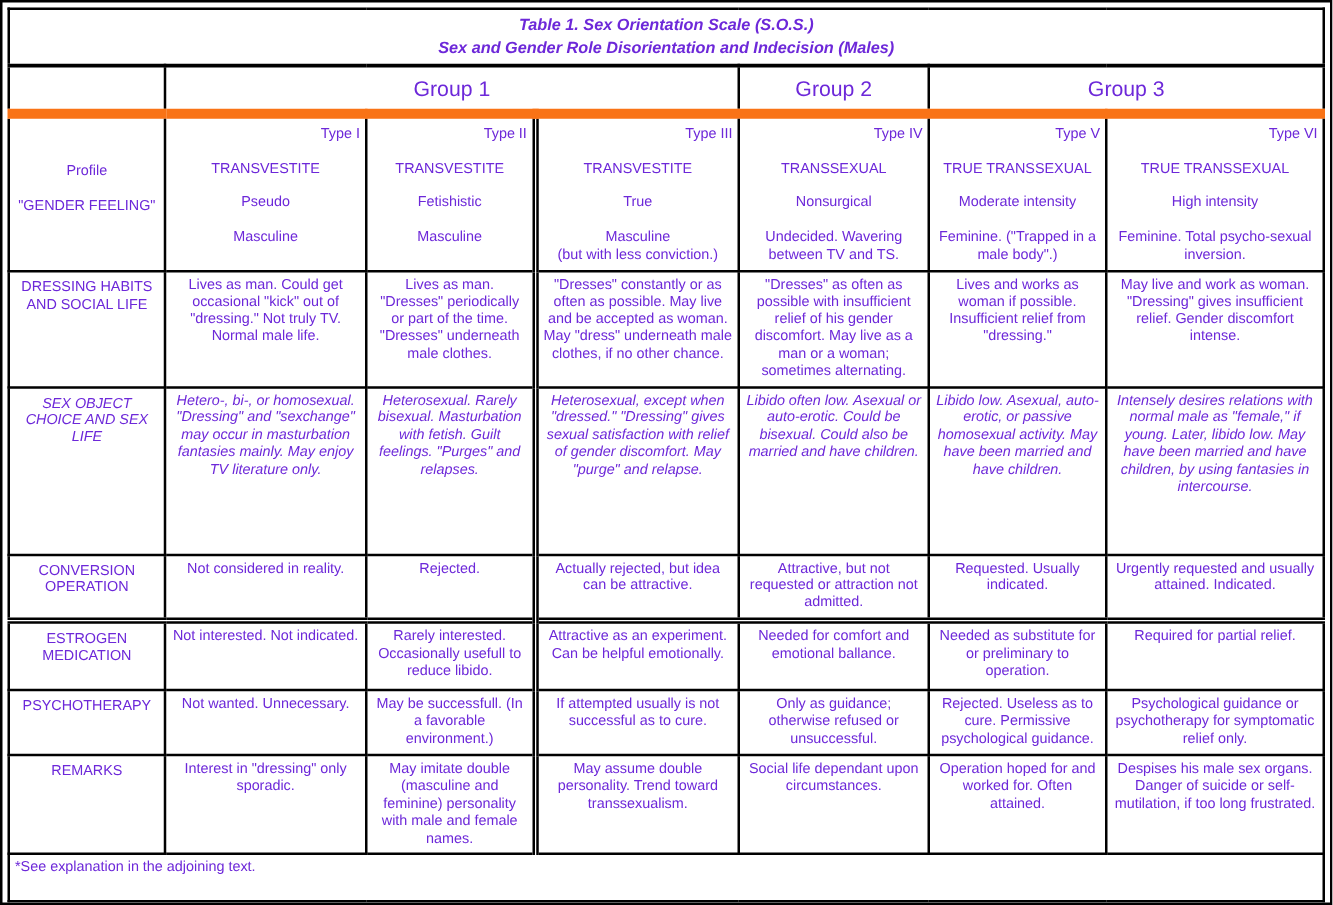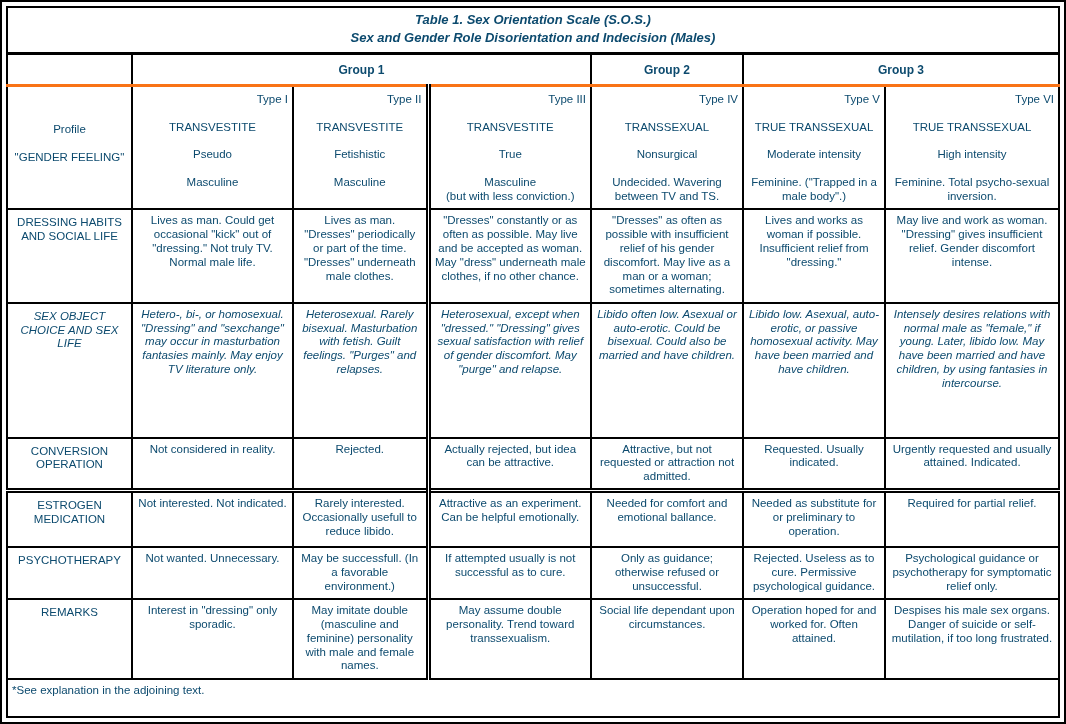--- a/index.html
+++ b/index.html
@@ -1,19 +1,19 @@
 <!DOCTYPE html>
 <html><head>
 <meta charset="utf-8">
 <style>
   html,body { margin:0; padding:0; background:#e8e8e8; }
   .page {
     width:1066px; height:724px; box-sizing:border-box;
     background:#fff; border:2px solid #000; padding:4px;
-    font-family:"Liberation Sans", sans-serif; color:#0c4a6e;
+    font-family:"Liberation Sans", sans-serif; color:#6d28d9;
     position:relative; overflow:hidden;
   }
   table.sos {
     width:100%; height:100%; border-collapse:collapse; table-layout:fixed;
     border:2px solid #000;
   }
   td {
     border:2px solid #000; vertical-align:top; text-align:center;
     font-size:11.5px; line-height:1.2; padding:4px 4px; overflow:hidden;
     word-wrap:break-word;
@@ -28,21 +28,21 @@
   .r-conv    { height:52px; }
   .r-estro   { height:56px; }
   .r-psych   { height:52px; }
   .r-remarks { height:68px; }
   .r-foot    { height:38px; }
 
   .r-title td {
     border-bottom:3px solid #000; font-weight:bold; font-style:italic;
     font-size:13px; line-height:1.4; padding-top:3px;
   }
-  .r-group td { border-bottom:3px solid #f97316; font-weight:bold; font-size:12px; padding-top:8px; }
+  .r-group td { border-bottom:8px solid #f97316; font-weight:normal; font-size:17px; padding-top:8px; }
   .r-kinsey td { border-top:5px double #000; border-bottom:3px solid #000; padding-top:6px; }
   .r-estro td  { border-top:5px double #000; }
   .dbl-left { border-left:5px double #000; }
 
   .rowlabel { padding-top:6px; }
   .profile-label { padding-top:36px; }
   .profile-label .second { margin-top:14px; }
   .pline { margin-top:14px; }
   .pline.first { margin-top:2px;text-align:right; }
   .pnote { margin-top:0; }

